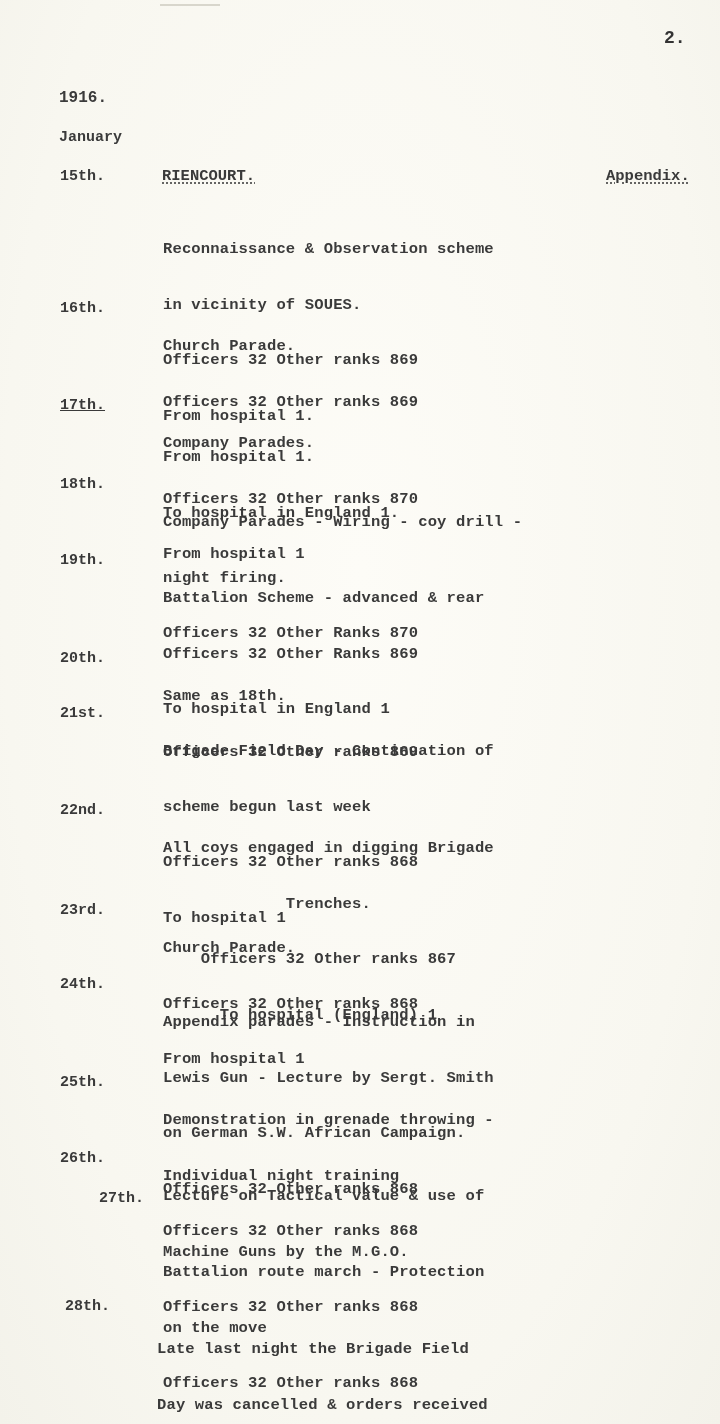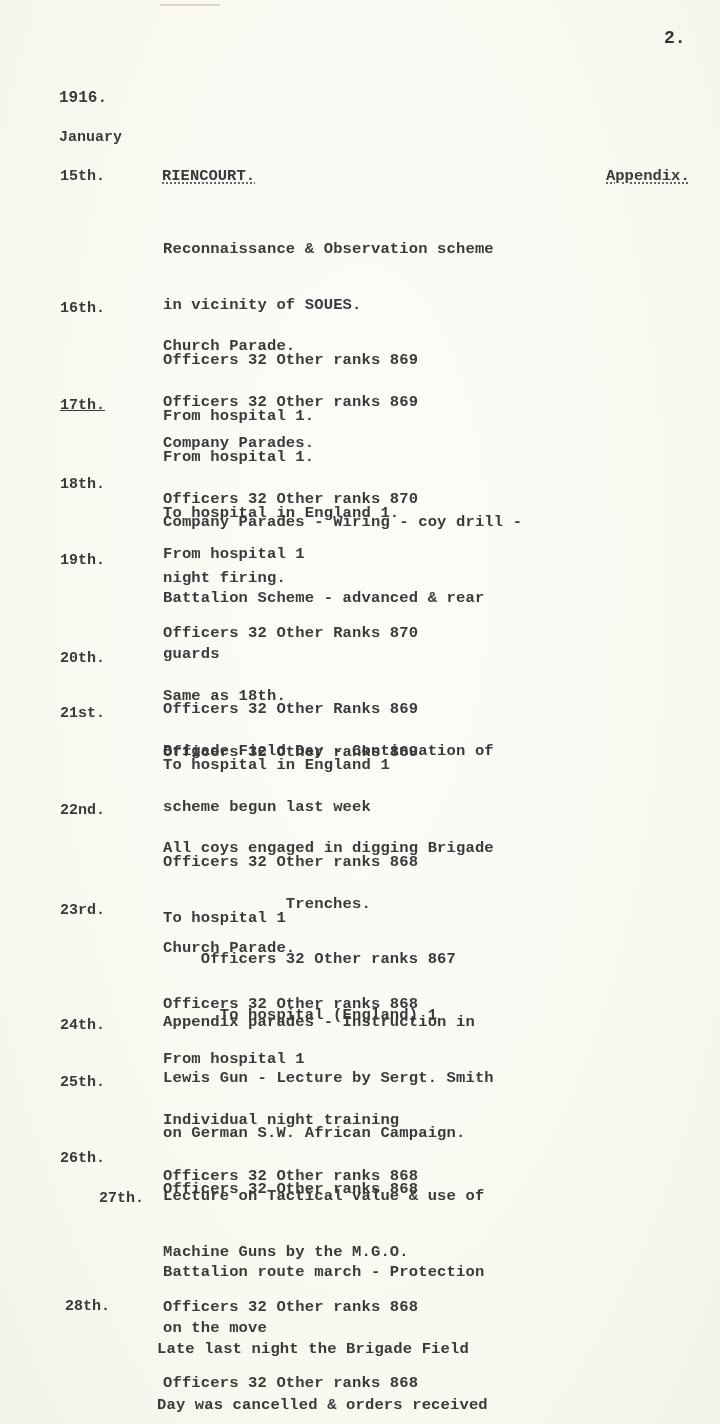--- a/index.html
+++ b/index.html
@@ -141,21 +141,20 @@
       <span class="line">Company Parades - Wiring - coy drill -</span>
       <span class="line">night firing.</span>
       <span class="line">Officers 32 Other Ranks 870</span>
     </div>
   </div>
 
   <div class="entry">
     <div class="date" style="top:552px;">19th.</div>
     <div class="body-text" style="top:552px;">
       <span class="line">Battalion Scheme - advanced &amp; rear</span>
-      <span class="line">guards</span>
       <span class="line">Officers 32 Other Ranks 869</span>
       <span class="line">To hospital in England 1</span>
     </div>
   </div>
 
   <div class="entry">
     <div class="date" style="top:650px;">20th.</div>
     <div class="body-text" style="top:650px;">
       <span class="line">Same as 18th.</span>
       <span class="line">Officers 32 Other ranks 869</span>
@@ -185,32 +184,33 @@
   <div class="entry">
     <div class="date" style="top:902px;">23rd.</div>
     <div class="body-text" style="top:902px;">
       <span class="line">Church Parade.</span>
       <span class="line">Officers 32 Other ranks 868</span>
       <span class="line">From hospital 1</span>
     </div>
   </div>
 
   <div class="entry">
-    <div class="date" style="top:1017px;">24th.</div>
+    <div class="date" style="top:976px;">24th.</div>
     <div class="body-text" style="top:976px;">
       <span class="line">Appendix parades - Instruction in</span>
       <span class="line">Lewis Gun - Lecture by Sergt. Smith</span>
       <span class="line">on German S.W. African Campaign.</span>
       <span class="line">Officers 32 Other ranks 868</span>
     </div>
   </div>
 
   <div class="entry">
     <div class="date" style="top:1074px;">25th.</div>
     <div class="body-text" style="top:1074px;">
+      <span class="line">Demonstration in grenade throwing -</span>
       <span class="line">Individual night training</span>
       <span class="line">Officers 32 Other ranks 868</span>
     </div>
   </div>
 
   <div class="entry">
     <div class="date" style="top:1150px;">26th.</div>
     <div class="body-text" style="top:1150px;">
       <span class="line">Lecture on Tactical value &amp; use of</span>
       <span class="line">Machine Guns by the M.G.O.</span>

